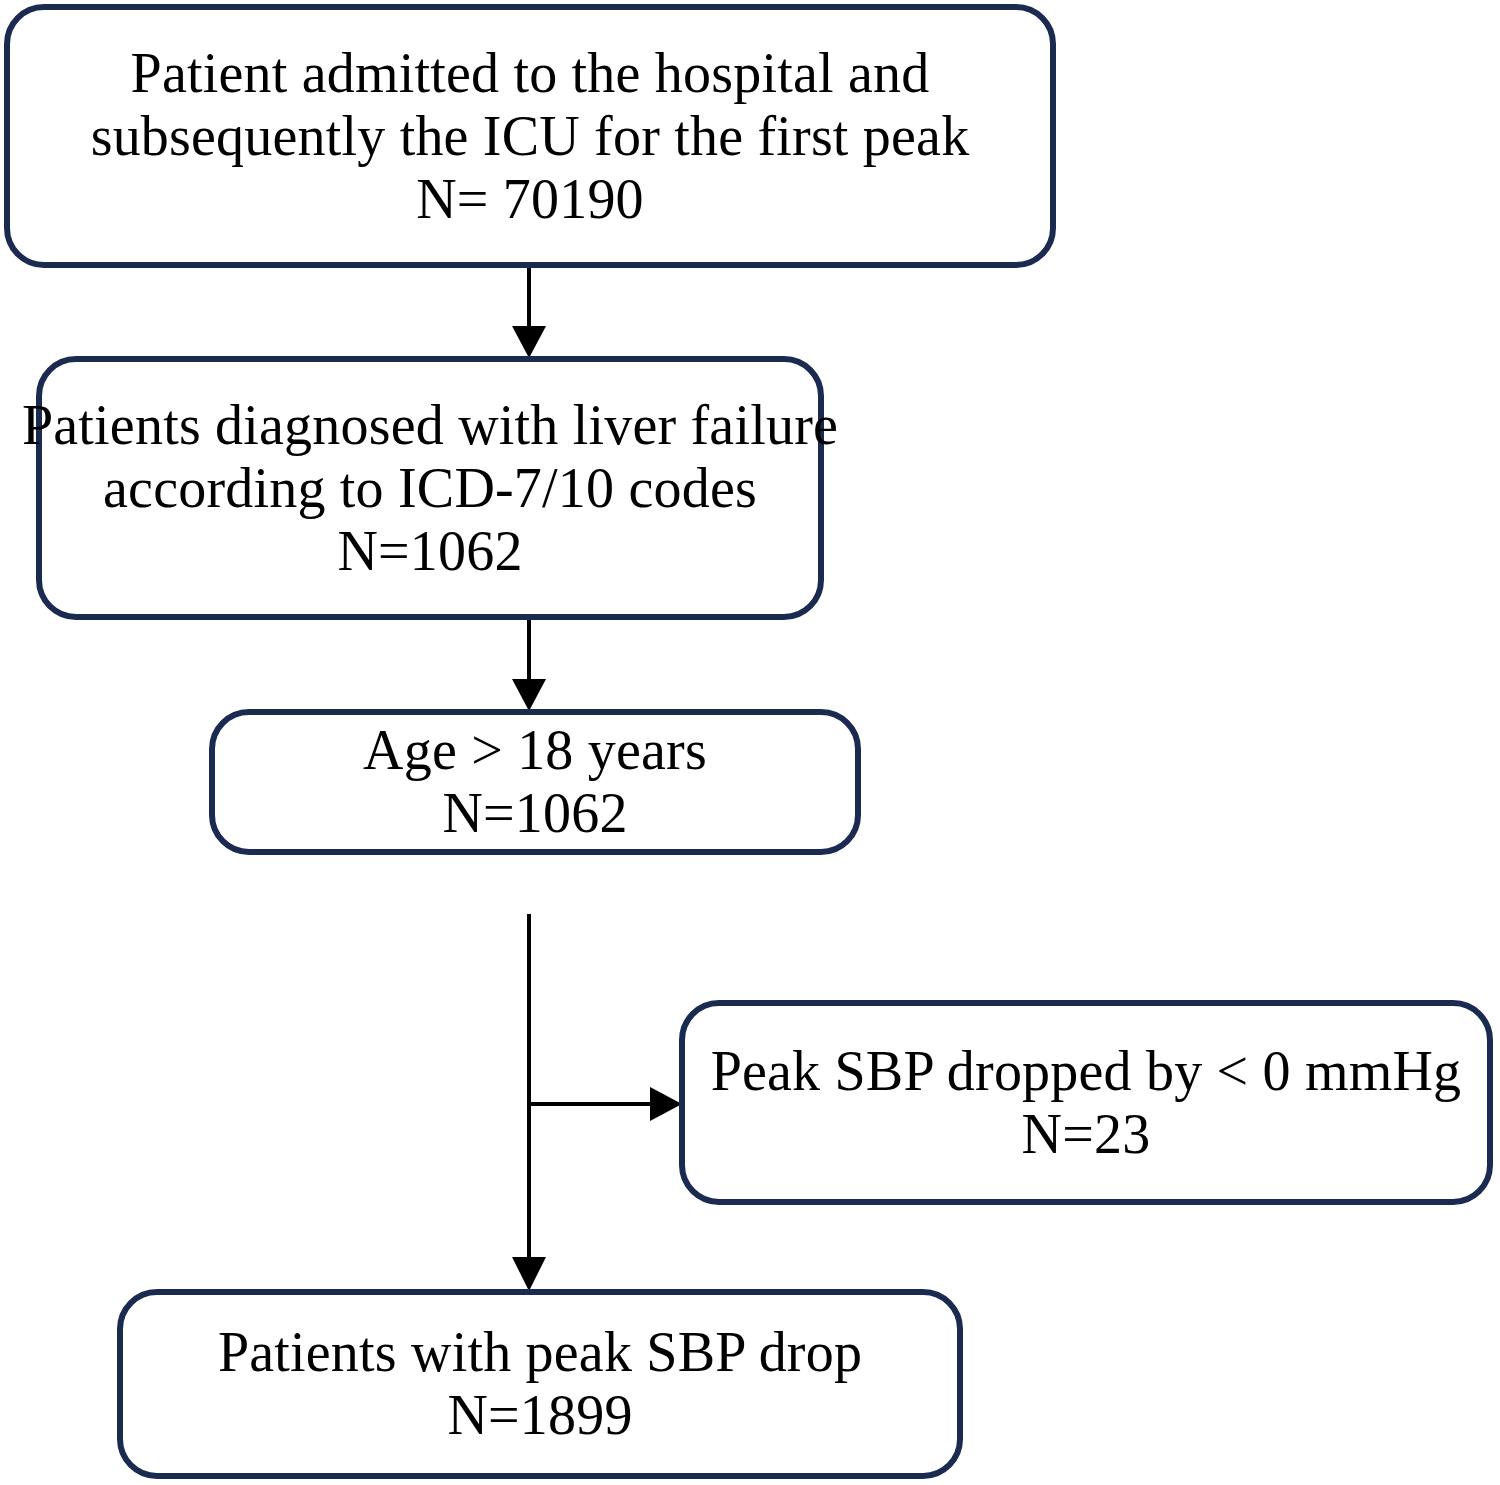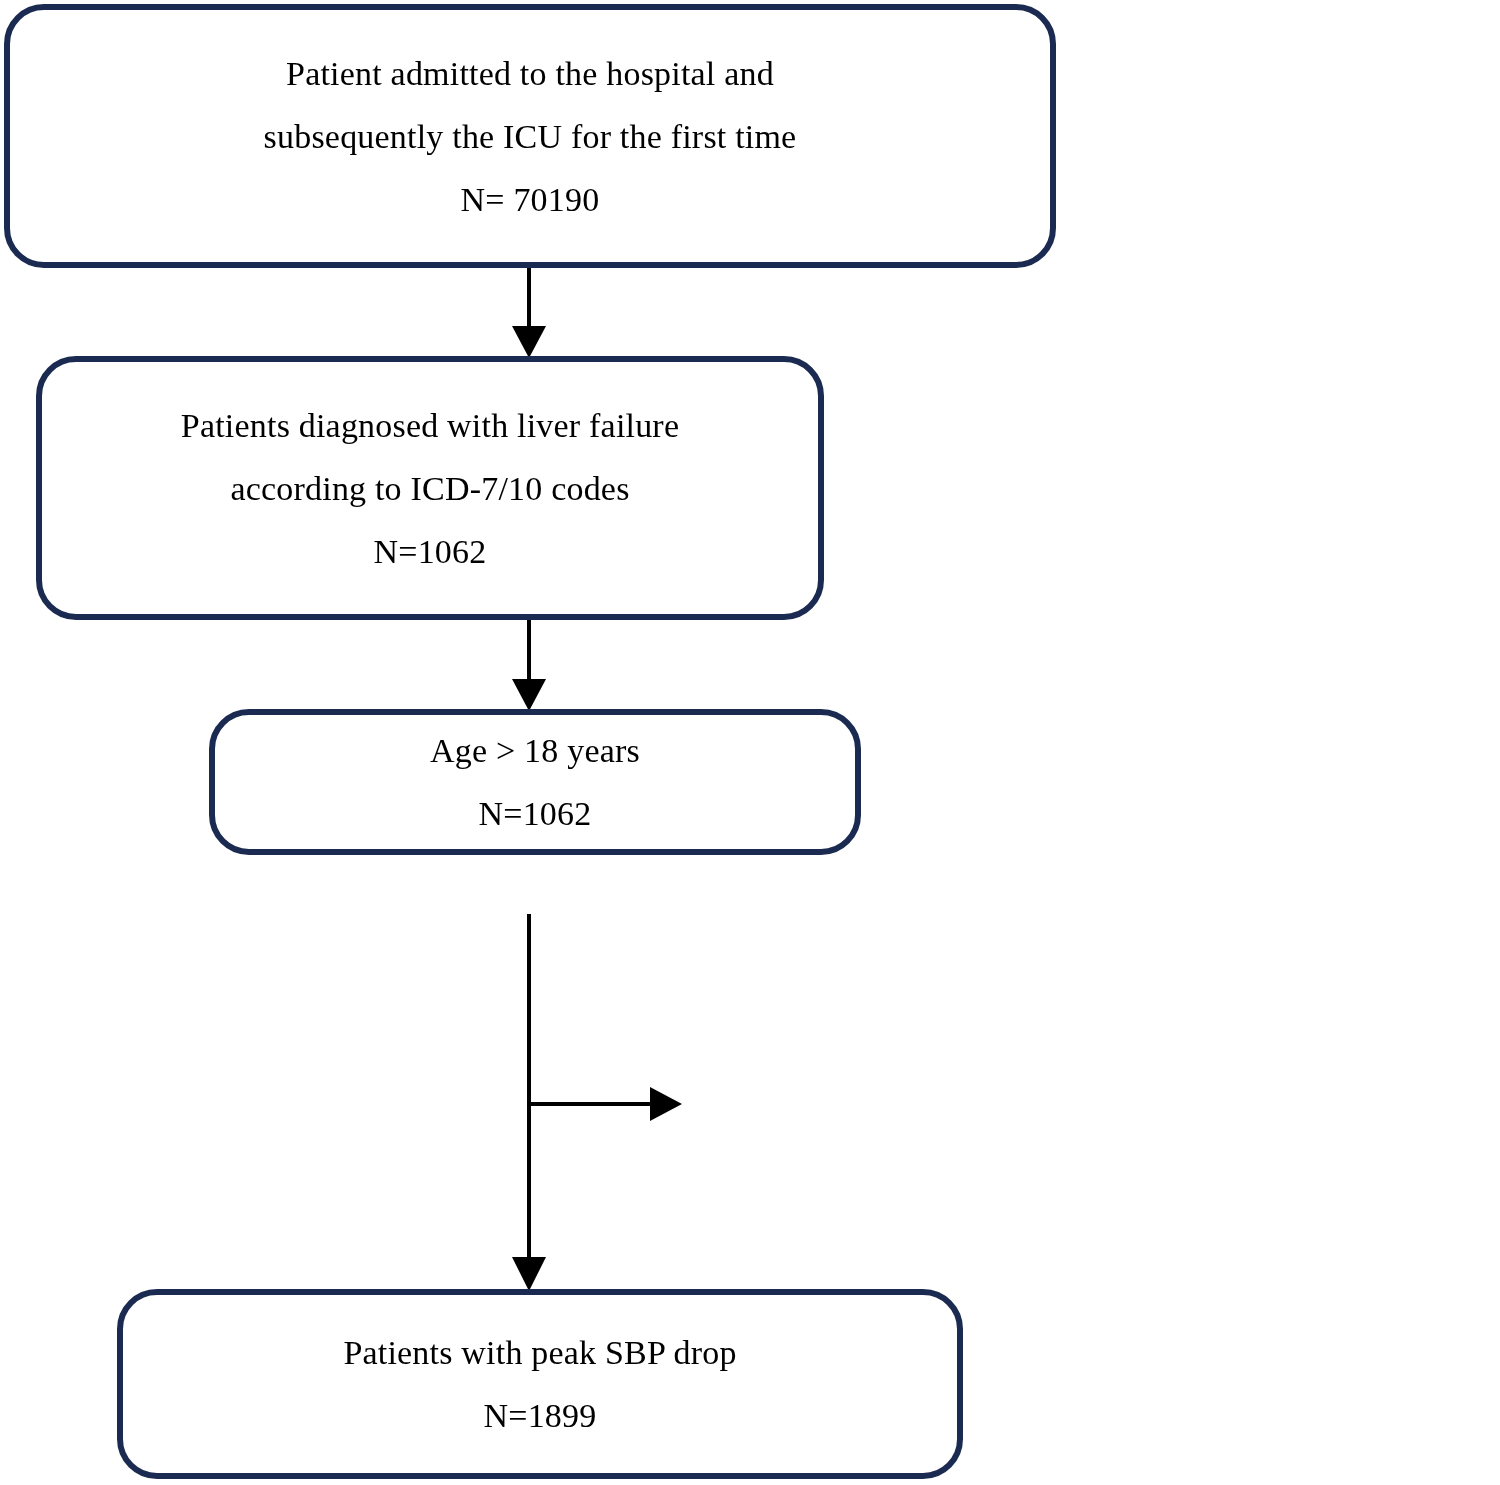--- a/index.html
+++ b/index.html
@@ -20,21 +20,21 @@
     box-sizing: border-box;
     background: #ffffff;
     border: 6px solid #1b2a51;
     border-radius: 40px;
     display: flex;
     flex-direction: column;
     align-items: center;
     justify-content: center;
     text-align: center;
     color: #000000;
-    font-size: 34px;
+    font-size: 56px;
     line-height: 63px;
     letter-spacing: 0.2px;
   }
   .node .ln {
     display: block;
     white-space: nowrap;
   }
 
   
   #node-cohort      { left: 4px;    top: 4px;    width: 1052px; height: 264px; }
@@ -81,34 +81,38 @@
     </g>
 
     <g>
       <line x1="529" y1="1104" x2="650" y2="1104" stroke="#000000" stroke-width="4"></line>
       <polygon points="650,1087 650,1121 682,1104" fill="#000000"></polygon>
     </g>
   </svg>
 
   <div class="node" id="node-cohort">
     <span class="ln">Patient admitted to the hospital and</span>
-    <span class="ln">subsequently the ICU for the first time</span>
+    <span class="ln">subsequently the ICU for the first peak</span>
     <span class="ln">N= 70190</span>
   </div>
 
   <div class="node" id="node-liver">
     <span class="ln">Patients diagnosed with liver failure</span>
     <span class="ln">according to ICD-7/10 codes</span>
     <span class="ln">N=1062</span>
   </div>
 
   <div class="node" id="node-age">
     <span class="ln">Age &gt; 18 years</span>
     <span class="ln">N=1062</span>
   </div>
 
+  <div class="node" id="node-excluded">
+    <span class="ln">Peak SBP dropped by &lt; 0 mmHg</span>
+    <span class="ln">N=23</span>
+  </div>
 
   <div class="node" id="node-final">
     <span class="ln">Patients with peak SBP drop</span>
     <span class="ln">N=1899</span>
   </div>
 
 </div>
 
 </body></html>

